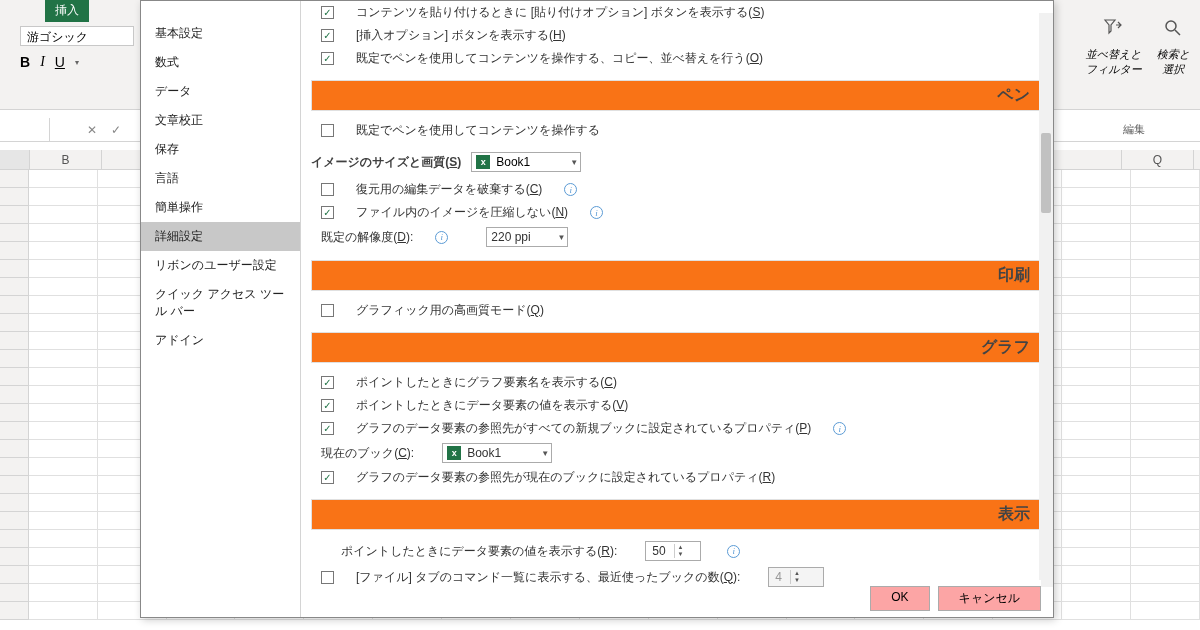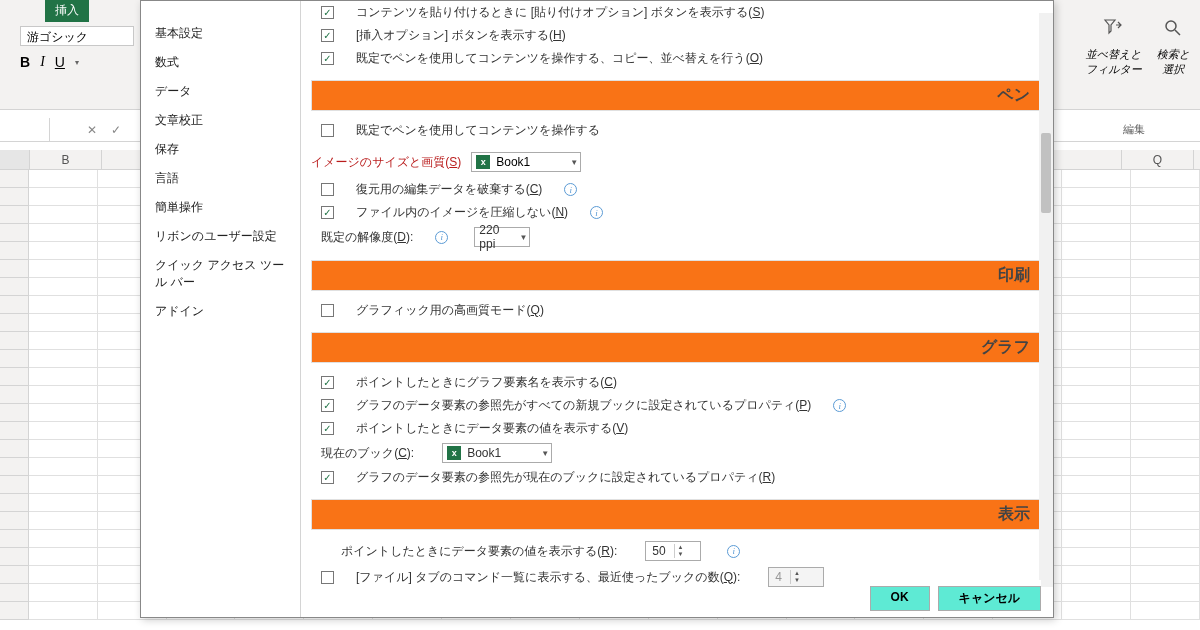--- a/index.html
+++ b/index.html
@@ -49,25 +49,25 @@
 .info { display: inline-flex; width: 13px; height: 13px; border: 1px solid #5b9bd5; border-radius: 50%; align-items: center; justify-content: center; font-size: 9px; color: #5b9bd5; font-style: italic; font-family: serif; cursor: pointer; }
 .info::after { content: "i"; }
 .combo { border: 1px solid #ababab; background: #fff; height: 20px; display: inline-flex; align-items: center; padding: 0 2px 0 4px; gap: 6px; cursor: pointer; }
 .combo .arrow { font-size: 8px; color: #555; margin-left: auto; }
 .excel-icon { width: 14px; height: 14px; background: #217346; color: #fff; display: inline-flex; align-items: center; justify-content: center; font-size: 9px; font-weight: bold; }
 .excel-icon::after { content: "x"; }
 .spin { border: 1px solid #ababab; background: #fff; height: 20px; display: inline-flex; align-items: center; padding: 0 2px 0 6px; gap: 8px; cursor: pointer; }
 .spin .spinbtns { display: flex; flex-direction: column; font-size: 6px; line-height: 7px; color: #555; border-left: 1px solid #ccc; padding-left: 3px; }
 .spin.disabled { background: #f4f4f4; color: #999; }
 .dialog-footer { position: absolute; bottom: 0; right: 12px; display: flex; gap: 8px; padding: 6px 0; background: #fff; }
-.dlg-btn { border: 1px solid #ababab; background: #5eead4; padding: 3px 20px; font-size: 12px; cursor: pointer; font-weight: bold; }
+.dlg-btn { border: 1px solid #ababab; background: #fca5a5; padding: 3px 20px; font-size: 12px; cursor: pointer; }
 .scrollbar { position: absolute; right: 0; top: 12px; bottom: 30px; width: 14px; background: #f1f1f1; }
 .scroll-thumb { position: absolute; left: 2px; right: 2px; top: 120px; height: 80px; background: #c1c1c1; border-radius: 2px; }
 .section-title-row { display: flex; align-items: center; gap: 10px; margin: 10px 0 6px; }
-.section-title-row .lbl { font-weight: normal; font-size: 12px; color: #b91c1c; }
+.section-title-row .lbl { font-weight: bold; font-size: 12px; color: #404040; }
 </style>
 </head>
 <body>
 
 <div class="ribbon-bg">
   <div class="ribbon-tab-active">挿入</div>
   <div class="ribbon-left">
     <div class="font-box">游ゴシック</div>
     <div class="format-row">
       <span class="fmt-btn bold">B</span>
@@ -621,20 +621,21 @@
 
 <div class="dialog">
   <div class="nav" id="nav">
       <div class="nav-item">基本設定</div>
       <div class="nav-item">数式</div>
       <div class="nav-item">データ</div>
       <div class="nav-item">文章校正</div>
       <div class="nav-item">保存</div>
       <div class="nav-item">言語</div>
       <div class="nav-item">簡単操作</div>
+      <div class="nav-item selected">詳細設定</div>
       <div class="nav-item">リボンのユーザー設定</div>
       <div class="nav-item">クイック アクセス ツール バー</div>
       <div class="nav-item">アドイン</div>
     </div>
 
   <div class="content">
 
     <div class="opt-row">
         <span class="chk checked"></span>
         <span><span>コンテンツを貼り付けるときに [貼り付けオプション] ボタンを表示する(</span><span class="u">S</span>)</span>
@@ -668,45 +669,45 @@
         <span class="info"></span>
       </div>
     <div class="opt-row">
         <span class="chk checked"></span>
         <span><span>ファイル内のイメージを圧縮しない(</span><span class="u">N</span>)</span>
         <span class="info"></span>
       </div>
     <div class="opt-row">
         <span><span>既定の解像度(</span><span class="u">D</span>):</span>
         <span class="info"></span>
-        <span class="combo" style="width:56px;margin-left:4px;">
+        <span class="combo" style="width:82px;margin-left:16px;">
           <span>220 ppi</span>
           <span class="arrow">▼</span>
         </span>
       </div>
 
     <div class="section-h">印刷</div>
     <div class="opt-row">
         <span class="chk"></span>
         <span><span>グラフィック用の高画質モード(</span><span class="u">Q</span>)</span>
       </div>
 
     <div class="section-h">グラフ</div>
     <div class="opt-row">
         <span class="chk checked"></span>
         <span><span>ポイントしたときにグラフ要素名を表示する(</span><span class="u">C</span>)</span>
       </div>
     <div class="opt-row">
         <span class="chk checked"></span>
+        <span><span>ポイントしたときにデータ要素の値を表示する(</span><span class="u">V</span>)</span>
+      </div>
+    <div class="opt-row">
+        <span class="chk checked"></span>
         <span><span>グラフのデータ要素の参照先がすべての新規ブックに設定されているプロパティ(</span><span class="u">P</span>)</span>
         <span class="info"></span>
-      </div>
-    <div class="opt-row">
-        <span class="chk checked"></span>
-        <span><span>ポイントしたときにデータ要素の値を表示する(</span><span class="u">V</span>)</span>
       </div>
     <div class="opt-row">
         <span><span>現在のブック(</span><span class="u">C</span>):</span>
         <span class="combo" style="width:110px;margin-left:6px;">
           <span class="excel-icon"></span>
           <span>Book1</span>
           <span class="arrow">▼</span>
         </span>
       </div>
     <div class="opt-row">

